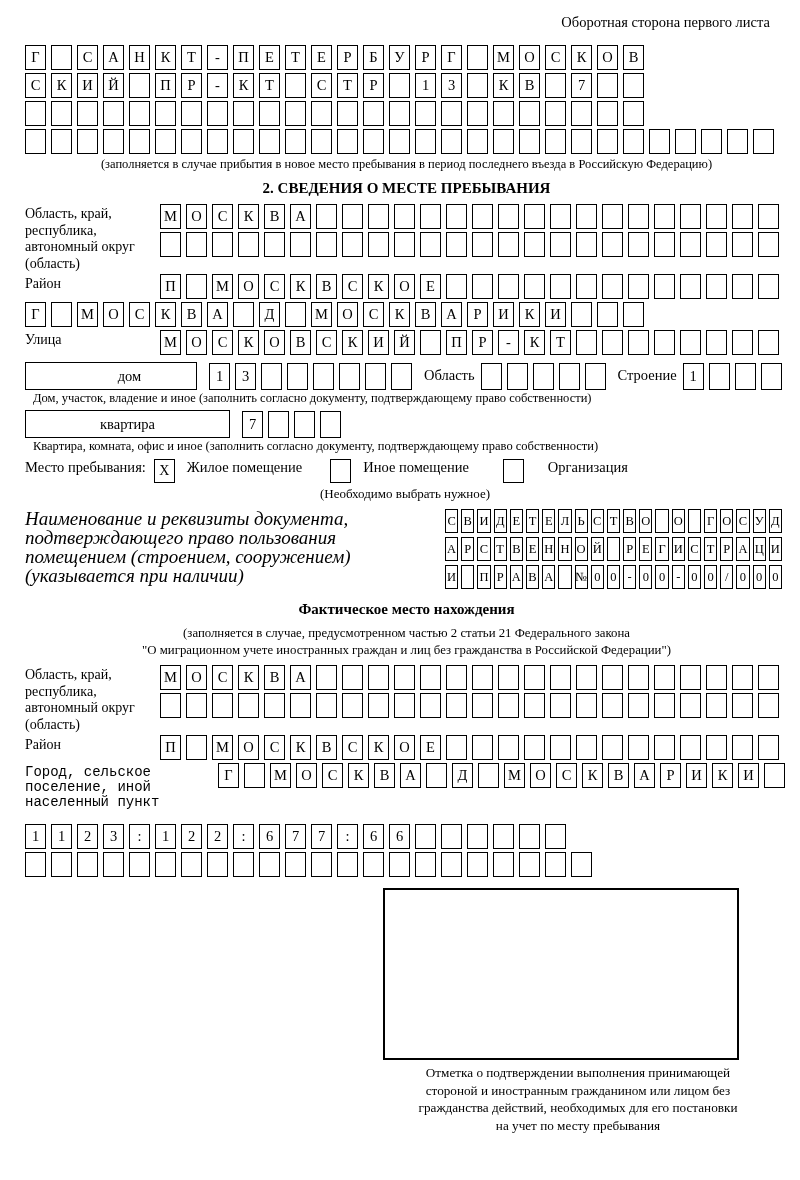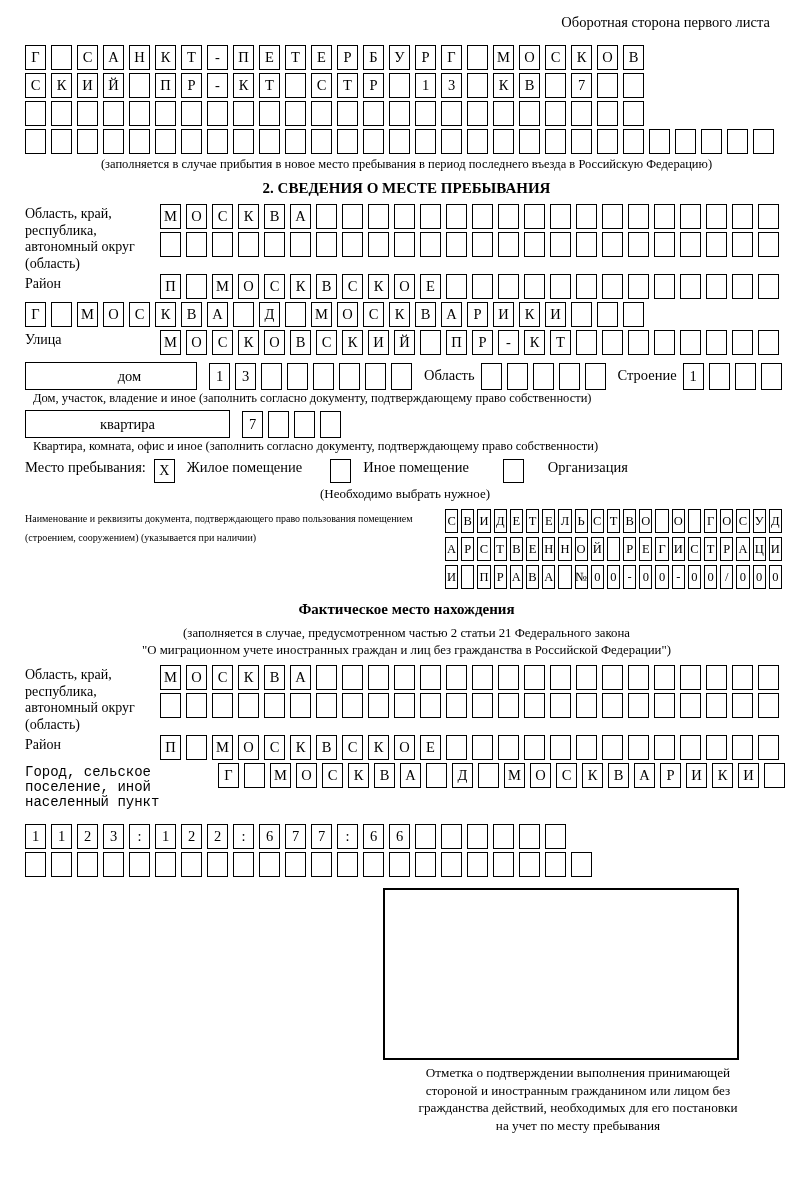--- a/index.html
+++ b/index.html
@@ -6,21 +6,21 @@
   html,body { background:#fff; }
   body {
     width: 800px; height: 1180px; overflow: hidden;
     color: #000; font-family: "Liberation Serif", serif;
     padding: 12px 12px 0 25px; position: relative;
   }
   .right-note { text-align: right; font-size: 14.5px; margin: 2px 18px 14px 0; }
   .frow { display: flex; align-items: flex-start; }
   .lbl { font-size: 14px; line-height: 16.5px; flex: 0 0 135px; padding: 2px 6px 0 0; }
   .lbl.w188 { flex: 0 0 193px; }
-  .lbl.wdoc { flex: 0 0 420px; font-size: 10px; line-height: 19px; }
+  .lbl.wdoc { flex: 0 0 420px; font-size: 19px; line-height: 19px; font-style: italic; }
   .rows { flex: 1; }
   .cells { display: flex; gap: 5px; margin-bottom: 3px; }
   .cell {
     flex: 0 0 21px; width: 21px; height: 25px; border: 1.6px solid #000;
     display: flex; align-items: center; justify-content: center;
     font-size: 14.5px; line-height: 1; background: #fff;
   }
   .cells.small { gap: 3px; margin-bottom: 4px; }
   .cells.small .cell { flex: 0 0 13.2px; width: 13.2px; height: 24px; border: 1.4px solid #000; font-size: 12.5px; }
   .caption { font-size: 12.5px; margin: 1px 0 4px 8px; }

